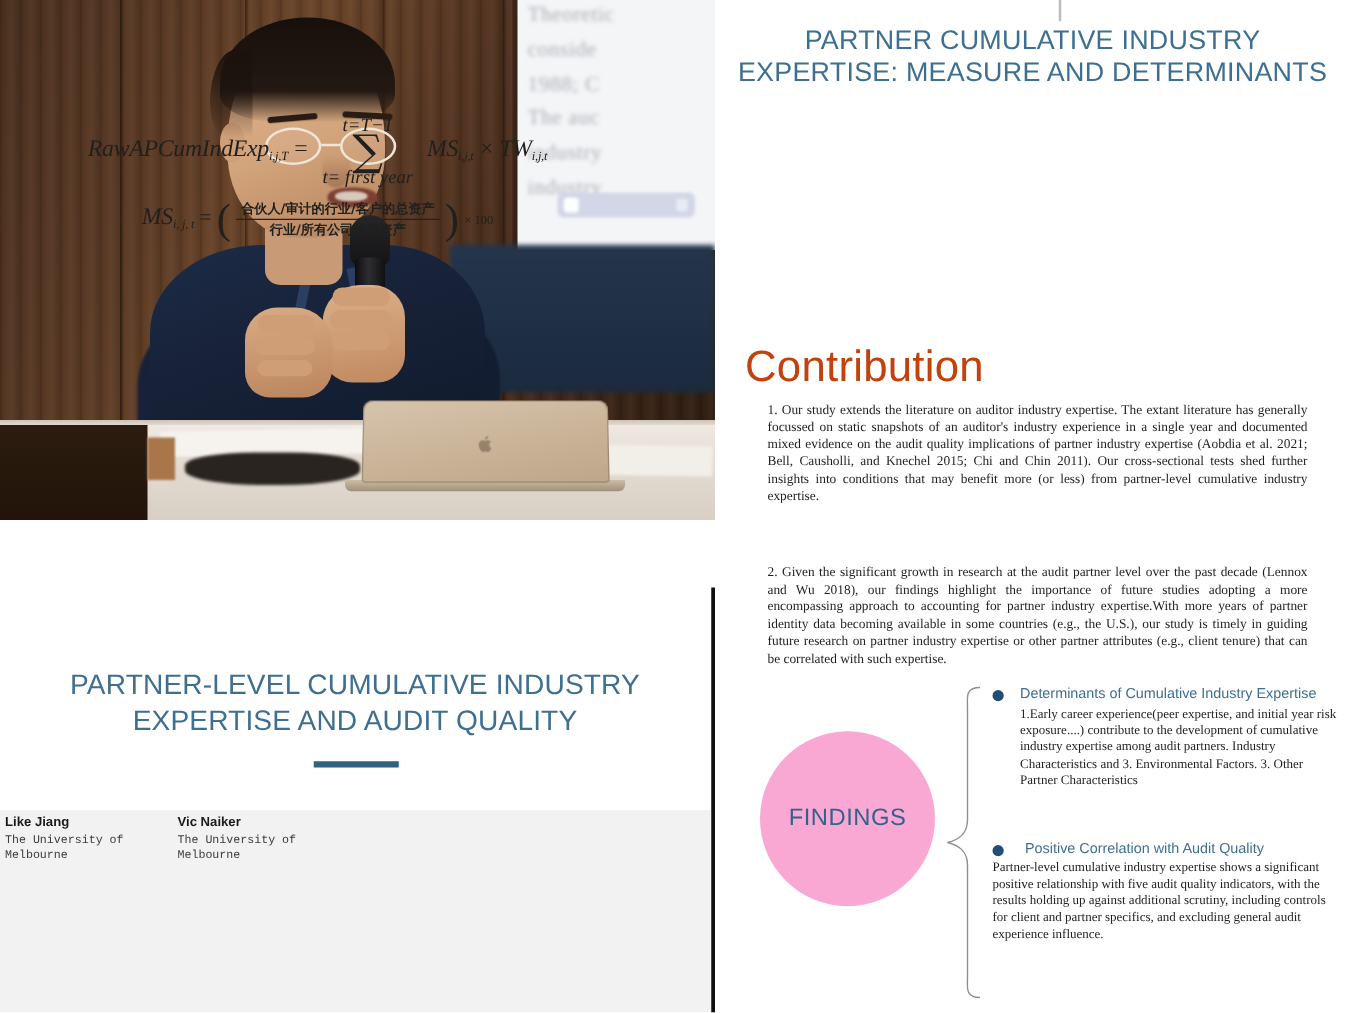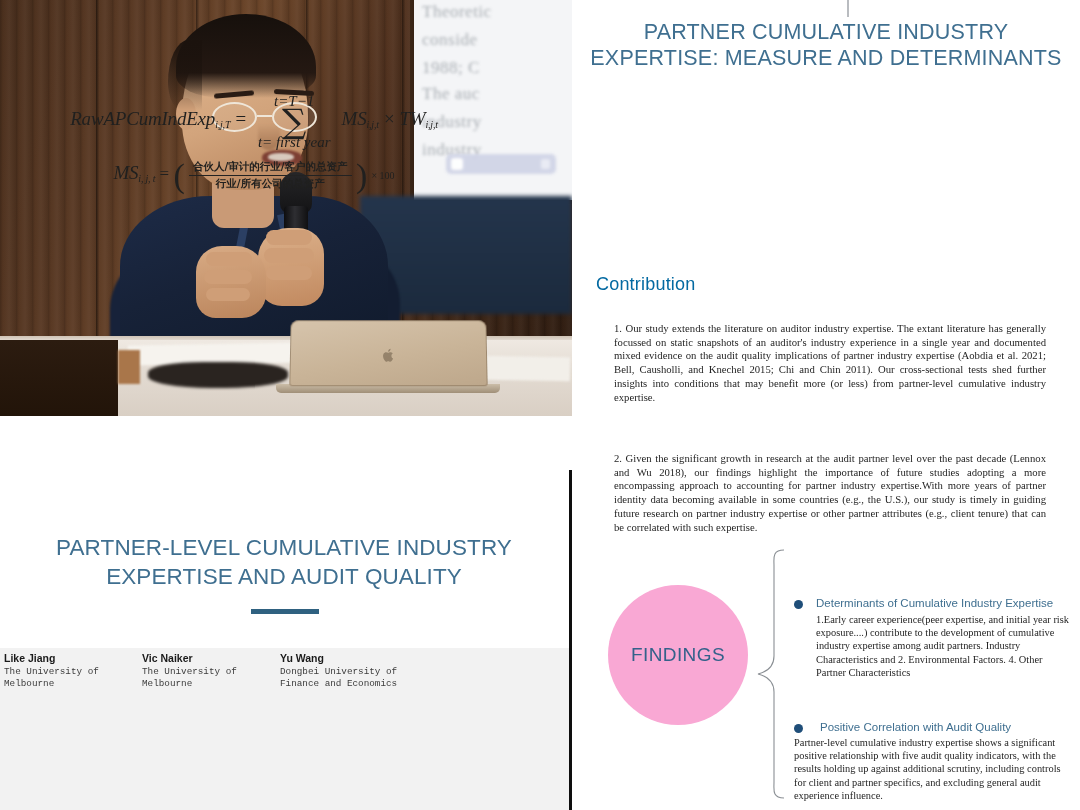--- a/index.html
+++ b/index.html
@@ -237,21 +237,21 @@
   }
   .m-bullet .dot { position:absolute; left:0; top:5px; width:3px; height:3px;
                    background:#222; border-radius:50%; }
   .m-bullet .txt { margin-left: 20px; font-size: 10.5px; line-height: 13.5px;
                    font-weight: 700; color: #1c1c1c; }
   .hl { color: #6fa8c7; }
 
   
   .contrib-head {
     position: absolute; left: 596px; top: 274px;
-    color: #0369a1; font-size: 18px; font-weight: 400; letter-spacing: .2px;
+    color: #c2410c; font-size: 35px; font-weight: 400; letter-spacing: .2px;
   }
   .contrib-p {
     position: absolute; font-family: "Liberation Serif", serif;
     color: #1f1f1f; font-size: 10.7px; line-height: 13.7px; text-align: justify;
   }
   .contrib-p1 { left: 614px; top: 322px; width: 432px; }
   .contrib-p2 { left: 614px; top: 452px; width: 432px; }
 
   
   .slide-title {
@@ -291,21 +291,21 @@
     position: absolute; left: 572px; top: 540px; width: 508px; height: 270px;
     background: #ffffff;
   }
   .f-circle {
     position: absolute; left: 36px; top: 45px; width: 140px; height: 140px;
     border-radius: 50%; background: #f9a8d4;
     display: flex; align-items: center; justify-content: center;
   }
   .f-circle span { color: #34618a; font-size: 19px; letter-spacing: .4px; }
   .brace { position: absolute; left: 182px; top: 8px; width: 36px; height: 252px; }
-  .f-item { position: absolute; margin-top: 48px; }
+  .f-item { position: absolute; }
   .f-item.one { left: 222px; top: 8px; width: 276px; }
   .f-item.two { left: 222px; top: 132px; width: 276px; }
   .f-bullet {
     position: absolute; left: 0; top: 4px; width: 9px; height: 9px;
     border-radius: 50%; background: #1f4e79;
   }
   .f-head {
     margin-left: 22px; color: #3f6f90; font-size: 11.5px; line-height: 14px;
   }
   .f-head.two { margin-left: 26px; }
@@ -426,41 +426,37 @@
     <div class="author-band"></div>
     <div class="authors">
       <div class="author">
         <div class="a-name">Like Jiang</div>
         <div class="a-aff">The University of Melbourne</div>
       </div>
       <div class="author">
         <div class="a-name">Vic Naiker</div>
         <div class="a-aff">The University of Melbourne</div>
       </div>
-      <div class="author">
-        <div class="a-name">Yu Wang</div>
-        <div class="a-aff">Dongbei University of Finance and Economics</div>
-      </div>
     </div>
   </div>
   <div class="panel-divider-top"></div>
   <div class="panel-divider"></div>
 
   <div class="findings">
     <div class="f-circle">
       <span>FINDINGS</span>
     </div>
     <svg class="brace" viewBox="0 0 36 252">
       <path d="M30 2 C18 2 20 10 20 18 L20 108 C20 120 12 124 4 126 C12 128 20 132 20 144 L20 234 C20 242 18 250 30 250" fill="none" stroke="#8a8f94" stroke-width="1.1"></path>
     </svg>
 
     <div class="f-item one">
       <span class="f-bullet"></span>
       <div class="f-head">Determinants of Cumulative Industry Expertise</div>
-      <div class="f-body">1.Early career experience(peer expertise, and initial year risk exposure....) contribute to the development of cumulative industry expertise among audit partners. Industry Characteristics and 2. Environmental Factors. 4. Other Partner Characteristics</div>
+      <div class="f-body">1.Early career experience(peer expertise, and initial year risk exposure....) contribute to the development of cumulative industry expertise among audit partners. Industry Characteristics and 3. Environmental Factors. 3. Other Partner Characteristics</div>
     </div>
 
     <div class="f-item two">
       <span class="f-bullet"></span>
       <div class="f-head two">Positive Correlation with Audit Quality</div>
       <div class="f-body two">Partner-level cumulative industry expertise shows a significant positive relationship with five audit quality indicators, with the results holding up against additional scrutiny, including controls for client and partner specifics, and excluding general audit experience influence.</div>
     </div>
   </div>
 
 </div>

